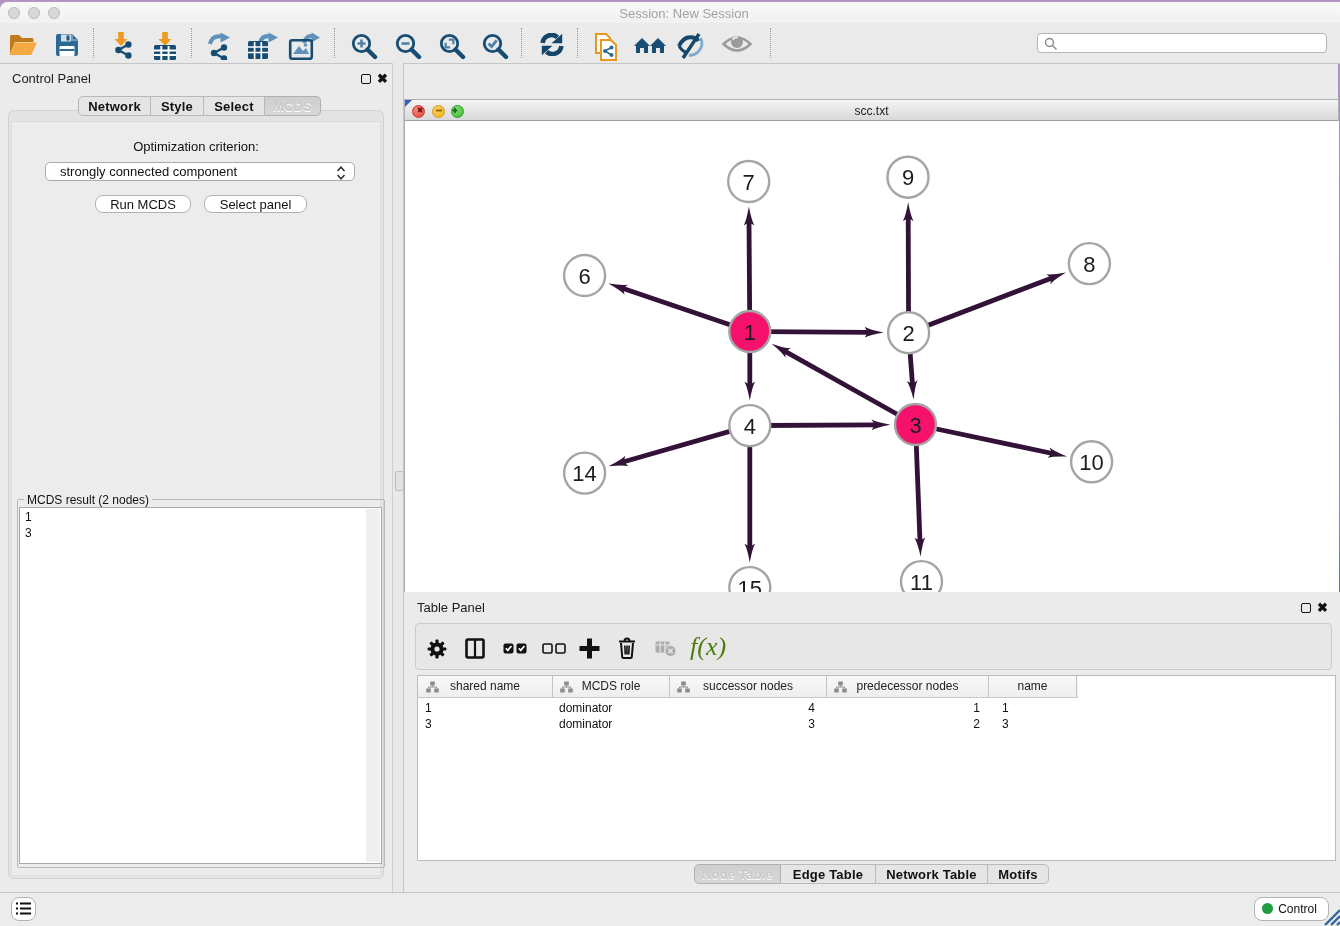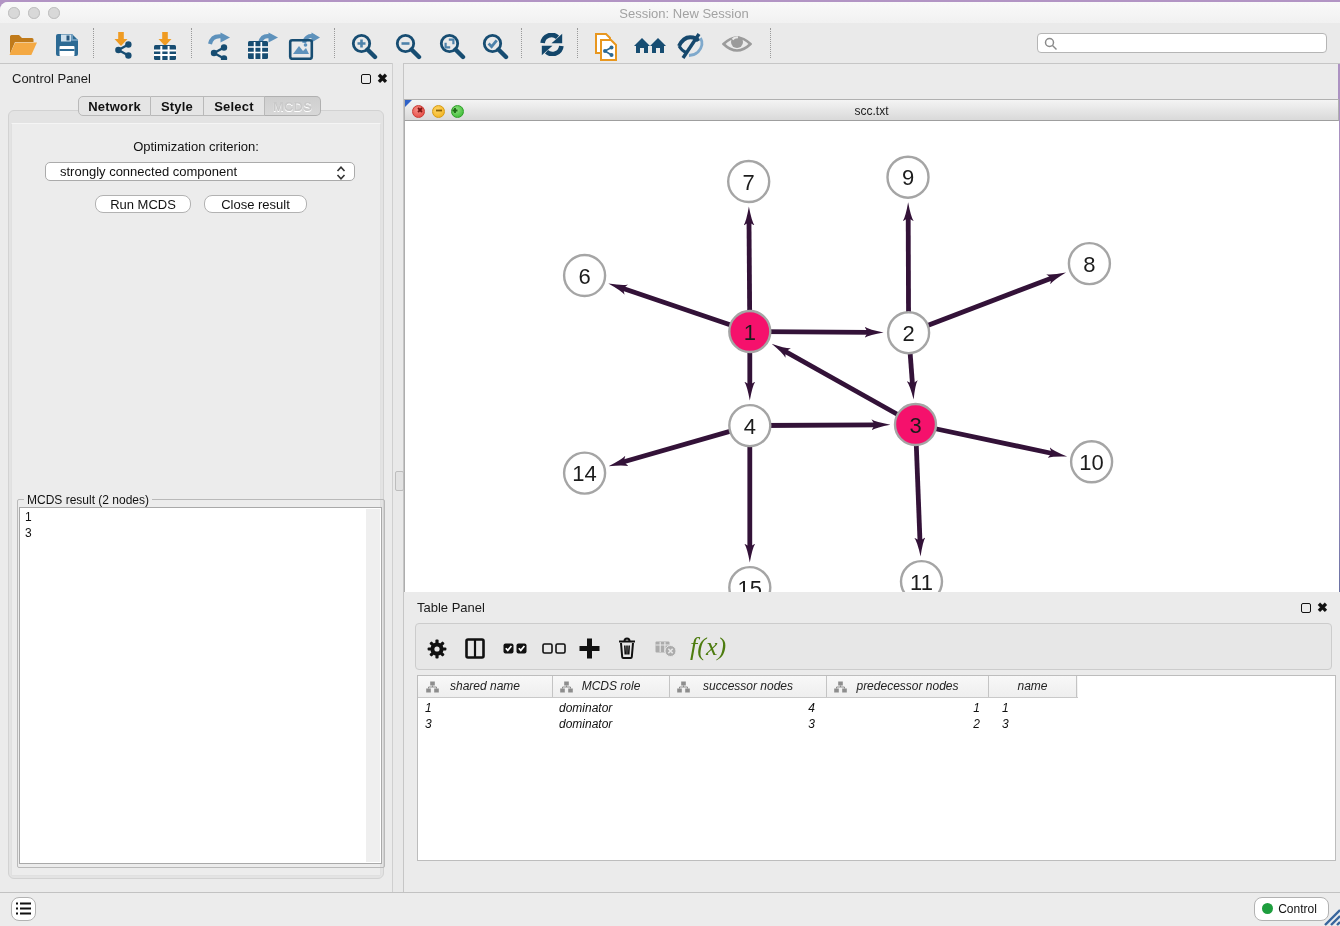--- a/index.html
+++ b/index.html
@@ -65,21 +65,21 @@
 .nlight{position:absolute;top:4.5px;width:13px;height:13px;border-radius:50%;
  box-sizing:border-box;}
 #netcanvas{position:absolute;left:0;top:22px;width:935px;height:501px;background:#fff;
  border-left:1px solid #adadad;box-sizing:border-box;}
 #netbottom{position:absolute;left:0;top:523px;width:935px;height:4px;background:#d9d9d9;}
 
 #tablepanel{position:absolute;left:404px;top:592px;width:936px;height:300px;background:#ebebeb;}
 #tptoolbar{position:absolute;left:11px;top:31px;width:917px;height:47px;
  background:#e7e7e7;border:1px solid #cccccc;border-radius:4px;box-sizing:border-box;}
 #tptable{position:absolute;left:13px;top:83px;width:919px;height:186px;background:#fff;
- border:1px solid #bdbdbd;box-sizing:border-box;font-style:italic;}
+ border:1px solid #bdbdbd;box-sizing:border-box;}
 #thead{position:absolute;left:0;top:0;width:100%;height:22px;background:#fff;}
 #theadbg{position:absolute;left:0;top:0;width:660px;height:22px;
  background:linear-gradient(#f8f8f8,#eeeeee);border-bottom:1px solid #c9c9c9;box-sizing:border-box;}
 .hcell{position:absolute;top:0;height:21px;border-right:1px solid #c4c4c4;
  box-sizing:border-box;font-size:12px;color:#222;text-align:center;line-height:21px;}
 .trow{position:absolute;font-size:12px;color:#111;height:16px;line-height:16px;}
 .treeic{position:absolute;top:5px;}
 
 #statusbar{position:absolute;left:0;top:892px;width:100%;height:34px;background:#ececec;
  border-top:1px solid #c2c2c2;box-sizing:border-box;}
@@ -233,21 +233,21 @@
 <div id="cpbody"></div>
 <div id="cpinner">
  <div id="optlabel">Optimization criterion:</div>
  <div id="combo">strongly connected component
    <svg style="position:absolute;right:8px;top:2.5px;" width="10" height="14" viewBox="0 0 10 14">
      <path d="M1.5 5 L5 1.2 L8.5 5" fill="none" stroke="#333" stroke-width="1.6"></path>
      <path d="M1.5 9 L5 12.8 L8.5 9" fill="none" stroke="#333" stroke-width="1.6"></path>
    </svg>
  </div>
  <div class="btn" style="left:83px;top:71px;width:96px;">Run MCDS</div>
- <div class="btn" style="left:192px;top:71px;width:103px;">Close result</div>
+ <div class="btn" style="left:192px;top:71px;width:103px;">Select panel</div>
  <div id="fieldset">
    <div id="fslabel">MCDS result (2 nodes)</div>
    <div id="fsbox">
      <div style="position:absolute;left:5px;top:2px;">1</div>
      <div style="position:absolute;left:5px;top:18px;">3</div>
      <div id="fsscroll"></div>
    </div>
  </div>
 </div>
 <div id="vsplit">
@@ -421,20 +421,26 @@
   <div class="trow" style="left:141px;top:24px;">dominator</div>
   <div class="trow" style="left:252px;top:24px;width:145px;text-align:right;">4</div>
   <div class="trow" style="left:409px;top:24px;width:153px;text-align:right;">1</div>
   <div class="trow" style="left:584px;top:24px;">1</div>
   <div class="trow" style="left:7px;top:40px;">3</div>
   <div class="trow" style="left:141px;top:40px;">dominator</div>
   <div class="trow" style="left:252px;top:40px;width:145px;text-align:right;">3</div>
   <div class="trow" style="left:409px;top:40px;width:153px;text-align:right;">2</div>
   <div class="trow" style="left:584px;top:40px;">3</div>
  </div>
+ <div class="seg" id="bottabs" style="left:290px;top:272px;">
+  <div class="s first pressed" style="width:87px;">Node Table</div>
+  <div class="s" style="width:95px;">Edge Table</div>
+  <div class="s" style="width:112px;">Network Table</div>
+  <div class="s last" style="width:61px;">Motifs</div>
+ </div>
 </div>
 <div id="statusbar">
  <div class="btn" style="left:11px;top:4px;width:25px;height:24px;line-height:22px;"></div>
  <svg style="position:absolute;left:16px;top:9px;" width="15" height="13" viewBox="0 0 15 13">
   <g stroke="#111" stroke-width="1.8">
         <path d="M0 1.5 H2 M4 1.5 H15 M0 6.5 H2 M4 6.5 H15 M0 11.5 H2 M4 11.5 H15"></path>
       </g>
  </svg>
  <div class="btn" style="left:1254px;top:4px;width:75px;height:24px;font-size:12px;line-height:23px;padding-left:12px;">Control</div>
  <div style="position:absolute;left:1262px;top:10px;width:11px;height:11px;border-radius:50%;background:#1e9e3e;"></div>

